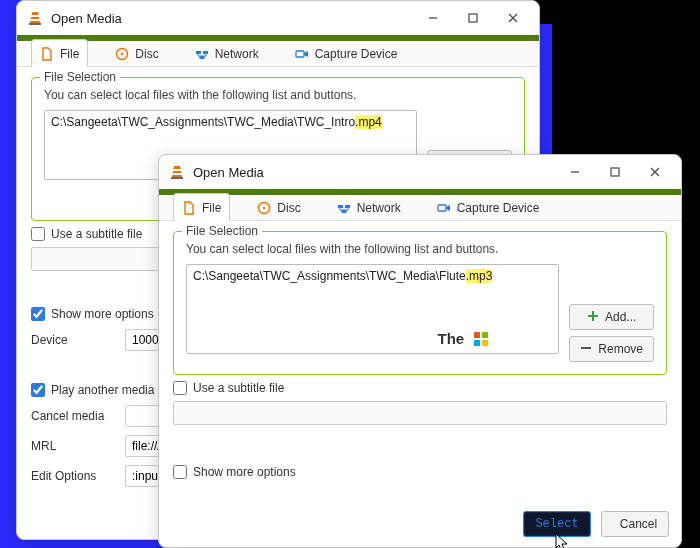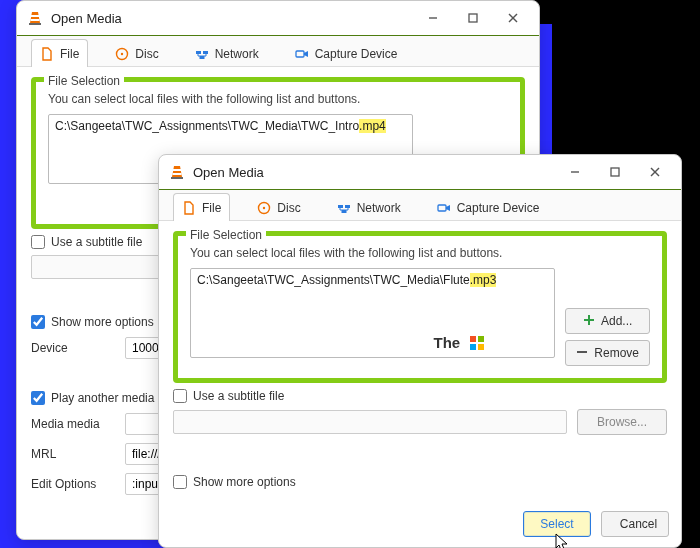--- a/index.html
+++ b/index.html
@@ -9,36 +9,36 @@
   .win1 { left: 16px; top: 0; width: 524px; height: 540px; }
   .win2 { left: 158px; top: 154px; width: 524px; height: 394px; }
 
   .titlebar { display: flex; align-items: center; height: 34px; padding: 0 6px 0 10px; }
   .titlebar .ticon { width: 16px; height: 16px; margin-right: 8px; position: relative; }
   .ticon svg { width:16px; height:16px; display:block; }
   .titlebar .ttxt { flex: 1; font-size: 13px; color: #222; }
   .winbtn { width: 40px; height: 28px; display:flex; align-items:center; justify-content:center; color:#444; border-radius:4px; }
   .winbtn svg { width: 12px; height: 12px; }
 
-  .tabs { display:flex; gap: 18px; padding: 0 14px; border-bottom: 1px solid #ddd; background:#fafafa; height: 32px; align-items:flex-end; border-top:1px solid #4d7c0f; }
+  .tabs { display:flex; gap: 18px; padding: 0 14px; border-bottom: 1px solid #ddd; background:#fafafa; height: 32px; align-items:flex-end; border-top:6px solid #4d7c0f; }
   .tab { display:flex; align-items:center; gap:6px; height: 28px; padding: 0 8px; font-size:12px; color:#333; border:1px solid transparent; border-bottom:none; border-radius:4px 4px 0 0; position:relative; top:1px; }
   .tab.active { background:#fff; border-color:#ccc; }
   .tab .ti { width:14px; height:14px; display:flex; align-items:center; justify-content:center; }
 
   .body { padding: 10px 14px; color:#333; }
-  .group { border:5px solid #84cc16; border-radius:4px; padding: 10px 12px 12px; margin-bottom: 6px; position:relative; }
+  .group { border:1px solid #84cc16; border-radius:4px; padding: 10px 12px 12px; margin-bottom: 6px; position:relative; }
   .group > .gl { position:absolute; top:-8px; left:8px; background:#fff; padding:0 4px; font-size:12px; color:#444; }
   .hint { font-size:12px; color:#444; margin-bottom:8px; }
   .filelist { border:1px solid #bbb; border-radius:2px; padding:4px 6px; font-size:12px; color:#222; min-height: 70px; background:#fff; }
   .hl { background: #fff36b; }
   .sidebtns { display:flex; flex-direction:column; gap:6px;margin-top:40px; }
   .row { display:flex; gap:10px; align-items:flex-start; }
   .row .filelist { flex:1; }
   .btn { border:1px solid #bdbdbd; background:#f4f4f4; border-radius:3px; padding:3px 10px; font-size:12px; color:#333; display:flex; align-items:center; gap:6px; justify-content:center; min-width:78px; height:26px; }
-  .btn.primary { border-color:#2a7adf; color:#2a7adf; background:#fef9c3; box-shadow: inset 0 0 0 1px rgba(42,122,223,.15); }
+  .btn.primary { border-color:#2a7adf; color:#2a7adf; background:#0f172a; box-shadow: inset 0 0 0 1px rgba(42,122,223,.15); font-family: Liberation Mono, monospace; }
   .chk { display:flex; align-items:center; gap:6px; margin: 6px 0; font-size:12px; }
   .chk input { width:14px; height:14px; accent-color:#2a7adf; }
   .subrow { display:flex; gap:10px; align-items:center; margin:6px 0 0; }
   .subrow .txtf { flex:1; height:24px; border:1px solid #ccc; background:#fafafa; border-radius:2px; }
 
   .form2 .formrow { display:flex; align-items:center; gap:8px; margin:8px 0; }
   .form2 .lbl { width:86px; font-size:12px; }
   .form2 .tx { height:22px; border:1px solid #ccc; border-radius:2px; padding:2px 6px; font-size:12px; background:#fff; min-width:60px; }
   .watermark { position:absolute; color:#333; font-weight:700; font-size:15px; line-height:1.1; pointer-events:none; }
   .watermark .sq { display:inline-block; width:14px; height:14px; margin-left:6px; position:relative; top:2px; }
@@ -172,21 +172,21 @@
       <div class="formrow">
         <span class="lbl">Device</span>
         <input class="tx" style="width: 60px;" value="1000 ms">
       </div>
       <div style="height:18px"></div>
       <label class="chk">
         <input type="checkbox" checked="" style="">
         <span>Play another media sy</span>
       </label>
       <div class="formrow">
-        <span class="lbl">Media media</span>
+        <span class="lbl">Cancel media</span>
         <input class="tx" style="flex: 1 1 0%;">
       </div>
       <div class="formrow">
         <span class="lbl">MRL</span>
         <input class="tx" style="flex: 1 1 0%;" value="file:///C">
       </div>
       <div class="formrow">
         <span class="lbl">Edit Options</span>
         <input class="tx" style="flex: 1 1 0%;" value=":input-s">
       </div>
@@ -300,23 +300,20 @@
         </div>
       </div>
     </div>
 
     <label class="chk">
       <input type="checkbox" style="">
       <span>Use a subtitle file</span>
     </label>
     <div class="subrow">
       <div class="txtf"></div>
-      <div class="btn" style="min-width:90px;color:#888;">
-        <span>Browse...</span>
-      </div>
     </div>
 
     <div style="height:34px"></div>
 
     <label class="chk">
       <input type="checkbox" style="">
       <span>Show more options</span>
     </label>
   </div>
 

